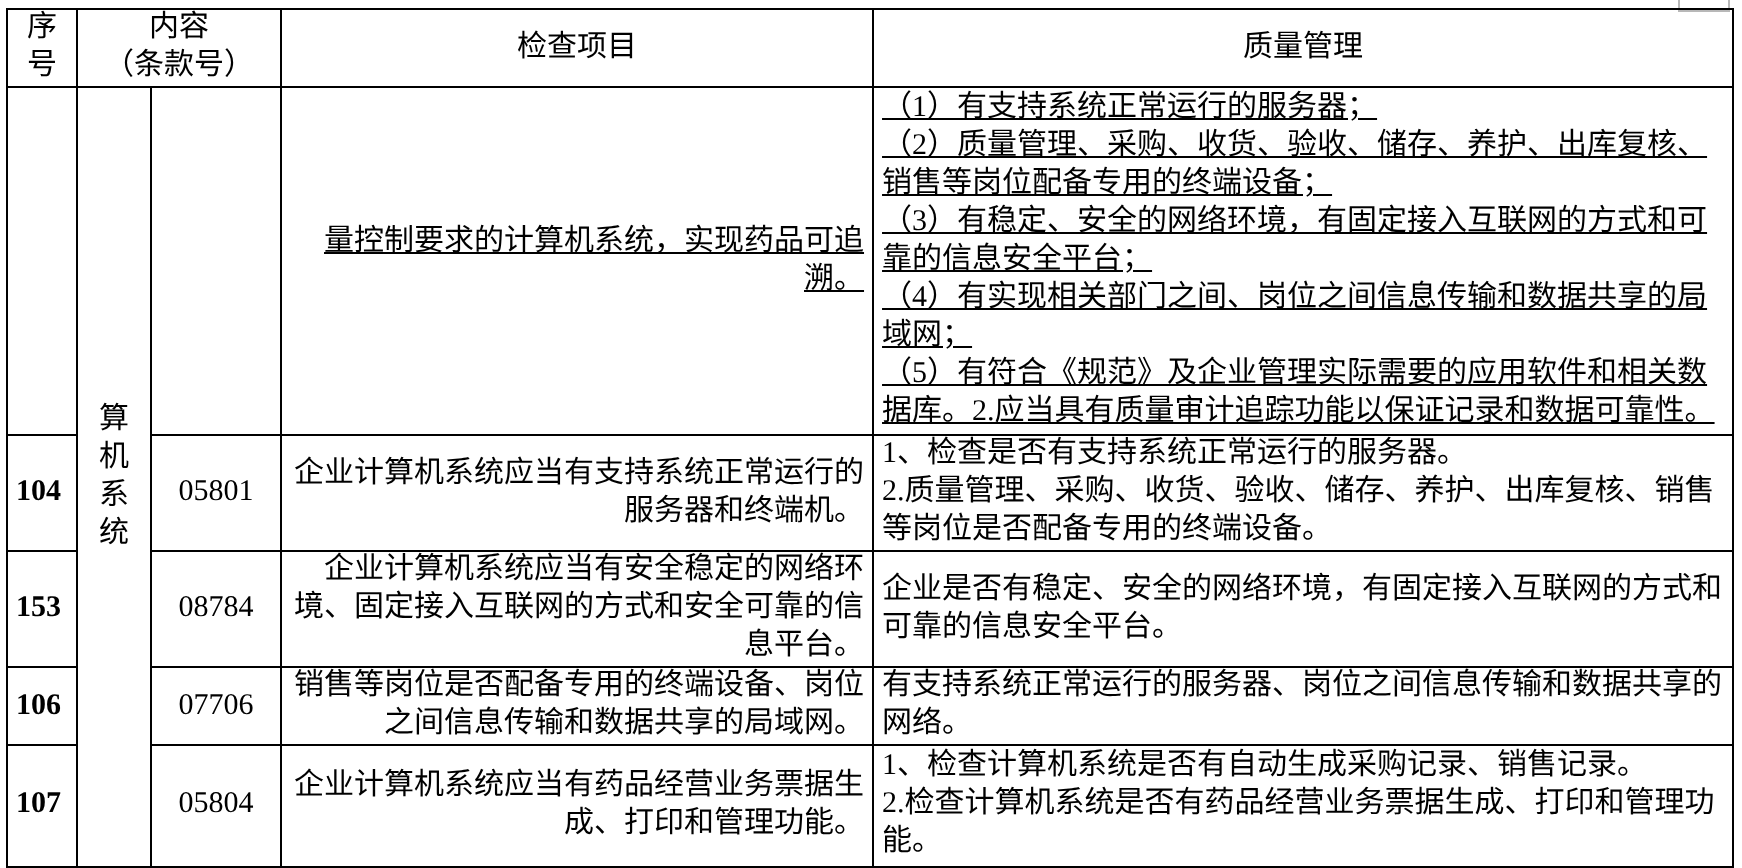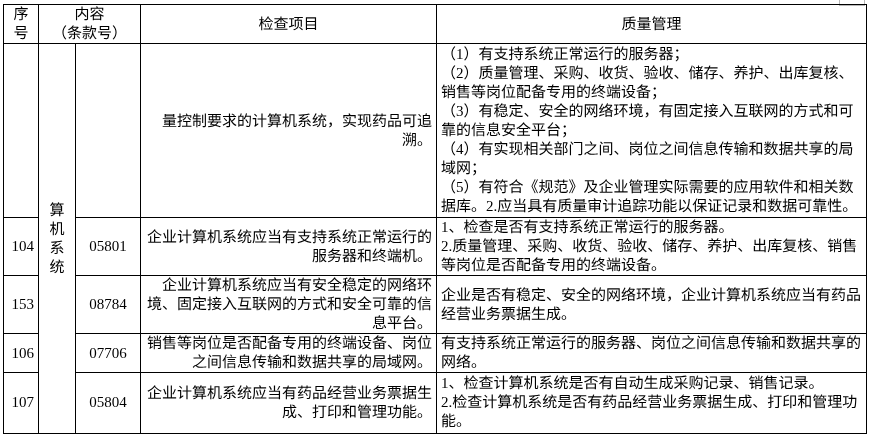--- a/index.html
+++ b/index.html
@@ -24,32 +24,32 @@
     padding:0 4px;
     vertical-align:middle;
     overflow:hidden;
     word-break:break-all;
   }
   tr.header-row td{
     text-align:center;
     vertical-align:middle;
   }
   .pre{white-space:pre-line;}
-  td.seq{text-align:right;padding:0 1px;}
+  td.seq{text-align:left;padding:0 1px;font-weight:bold;}
   td.clause{text-align:center;padding-left:7px;}
   td.category{
     vertical-align:top;
     text-align:center;
     line-height:21px;
     padding-top:2px;
     white-space:pre-line;
   }
   td.item{text-align:right;}
   td.detail{text-align:left;white-space:pre-line;}
-  td.vtop{vertical-align:top;padding-top:1px;}
+  td.vtop{vertical-align:top;padding-top:1px;text-decoration:underline;}
   tr.last-row td{border-bottom:2px solid #000;}
   .corner-artifact{
     position:absolute;
     left:839px;top:-2px;
     width:24px;height:6px;
     border:1px solid #b8b8b8;
     background:transparent;
   }
 </style>
 </head>
@@ -98,21 +98,21 @@
       <td class="clause">05801</td>
       <td class="item">企业计算机系统应当有支持系统正常运行的服务器和终端机。</td>
       <td class="detail">1、检查是否有支持系统正常运行的服务器。
 2.质量管理、采购、收货、验收、储存、养护、出库复核、销售等岗位是否配备专用的终端设备。</td>
     </tr>
 
     <tr style="height:57px">
       <td class="seq">153</td>
       <td class="clause">08784</td>
       <td class="item">企业计算机系统应当有安全稳定的网络环境、固定接入互联网的方式和安全可靠的信息平台。</td>
-      <td class="detail">企业是否有稳定、安全的网络环境，企业计算机系统应当有药品经营业务票据生成。</td>
+      <td class="detail">企业是否有稳定、安全的网络环境，有固定接入互联网的方式和可靠的信息安全平台。</td>
     </tr>
 
     <tr style="height:39px">
       <td class="seq">106</td>
       <td class="clause">07706</td>
       <td class="item">销售等岗位是否配备专用的终端设备、岗位之间信息传输和数据共享的局域网。</td>
       <td class="detail">有支持系统正常运行的服务器、岗位之间信息传输和数据共享的网络。</td>
     </tr>
 
     <tr class="last-row" style="height:61px">

